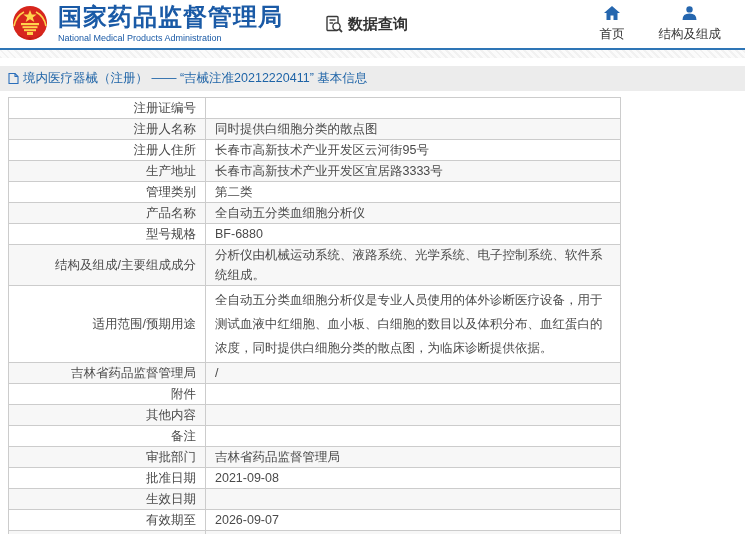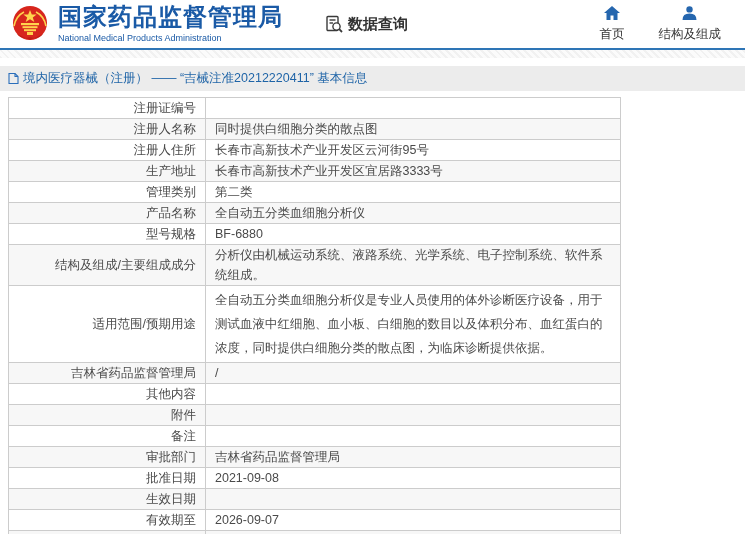--- a/index.html
+++ b/index.html
@@ -180,27 +180,27 @@
       <div class="tvalue">全自动五分类血细胞分析仪是专业人员使用的体外诊断医疗设备，用于测试血液中红细胞、血小板、白细胞的数目以及体积分布、血红蛋白的浓度，同时提供白细胞分类的散点图，为临床诊断提供依据。</div>
     </div>
     <div class="trow">
       <div class="tlabel">
         <span>吉林省药品监督管理局</span>
       </div>
       <div class="tvalue">/</div>
     </div>
     <div class="trow">
       <div class="tlabel">
+        <span>附件</span>
+      </div>
+      <div class="tvalue"></div>
+    </div>
+    <div class="trow">
+      <div class="tlabel">
         <span>其他内容</span>
-      </div>
-      <div class="tvalue"></div>
-    </div>
-    <div class="trow">
-      <div class="tlabel">
-        <span>附件</span>
       </div>
       <div class="tvalue"></div>
     </div>
     <div class="trow">
       <div class="tlabel">
         <span>备注</span>
       </div>
       <div class="tvalue"></div>
     </div>
     <div class="trow">

